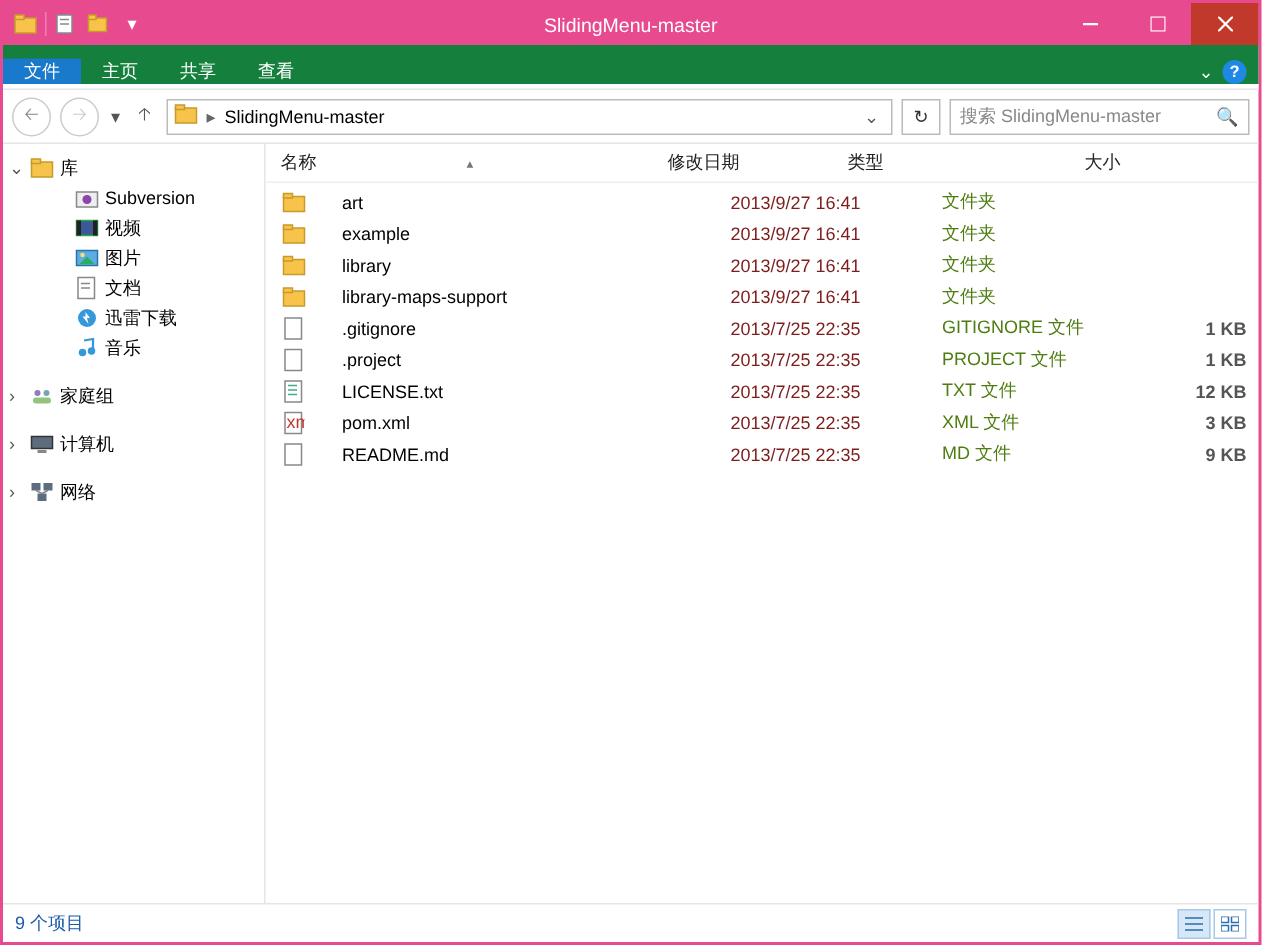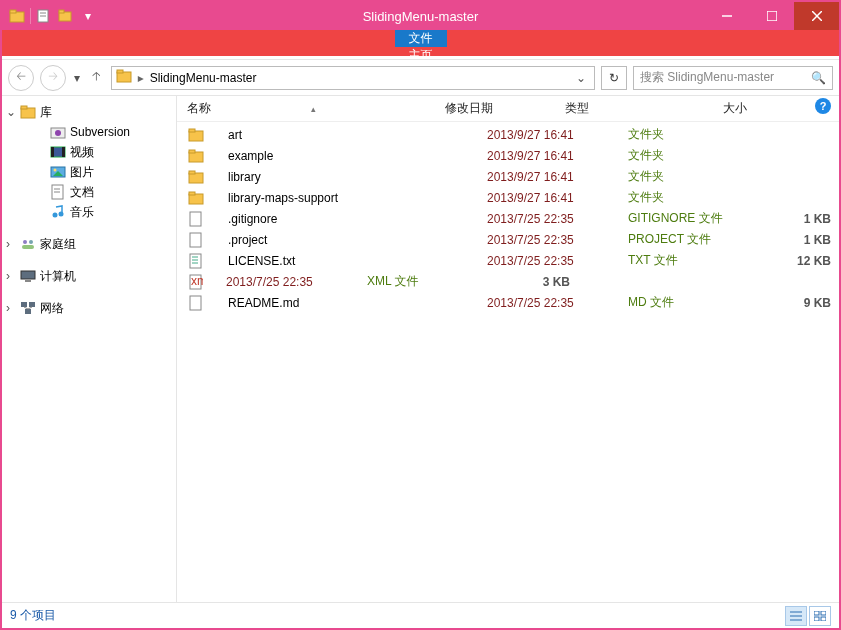--- a/index.html
+++ b/index.html
@@ -6,21 +6,21 @@
   body { background: #fff; }
   .window { width: 841px; height: 630px; border: 2px solid #e84a8f; background: #fff; display: flex; flex-direction: column; position: relative; }
   .titlebar { height: 28px; background: #e84a8f; display: flex; align-items: center; color: #fff; position: relative; }
   .titlebar-icons { display: flex; align-items: center; padding-left: 4px; gap: 0; }
   .tb-icon { width: 22px; height: 22px; display: flex; align-items: center; justify-content: center; }
   .tb-sep { width: 1px; height: 16px; background: rgba(255,255,255,0.3); margin: 0 2px; }
   .titlebar-title { position: absolute; left: 0; right: 0; text-align: center; font-size: 13px; pointer-events: none; }
   .win-controls { margin-left: auto; display: flex; height: 100%; }
   .win-btn { width: 45px; display: flex; align-items: center; justify-content: center; }
   .win-btn.close { background: #c0392b; }
-  .ribbon-tabs { height: 26px; display: flex; align-items: center; background: #ef4444; flex-direction: column; }
+  .ribbon-tabs { height: 26px; display: flex; align-items: flex-end; background: #15803d; }
   .rtab { padding: 0 14px; display: flex; align-items: center; color: #fff; cursor: pointer; font-size: 12px; }
   .rtab.active { background: #1979ca; }
   .ribbon-right { margin-left: auto; display: flex; align-items: center; padding-right: 8px; gap: 6px; }
   .ribbon-body { height: 4px; background: #fff; border-bottom: 1px solid #e5e5e5; }
   .addrbar { height: 36px; display: flex; align-items: center; padding: 4px 6px; gap: 6px; border-bottom: 1px solid #e5e5e5; }
   .nav-arrow { width: 26px; height: 26px; border: 1px solid #ccc; border-radius: 50%; display: flex; align-items: center; justify-content: center; color: #888; }
   .nav-down { color: #555; padding: 0 2px; }
   .nav-up { color: #555; padding: 0 4px; }
   .addr-input { flex: 1; height: 24px; border: 1px solid #bbb; display: flex; align-items: center; padding: 0 4px; gap: 4px; }
   .addr-input .crumb { color: #000; }
@@ -187,20 +187,29 @@
                 <rect x="1" y="1" width="11" height="14" fill="#fff" stroke="#888"></rect>
                 <line x1="3" y1="5" x2="9" y2="5" stroke="#888"></line>
                 <line x1="3" y1="8" x2="9" y2="8" stroke="#888"></line>
               </svg>
             </span>
             <span>文档</span>
           </div>
           <div class="tree-item child">
             <span class="tree-icon">
               <svg width="16" height="16">
+                <circle cx="8" cy="8" r="6" fill="#3498db"></circle>
+                <polygon points="7,4 10,8 8,8 9,12 5,7 7,7" fill="#fff"></polygon>
+              </svg>
+            </span>
+            <span>迅雷下载</span>
+          </div>
+          <div class="tree-item child">
+            <span class="tree-icon">
+              <svg width="16" height="16">
                 <path d="M6 3 L12 2 L12 10" fill="none" stroke="#3498db" stroke-width="1.5"></path>
                 <circle cx="5" cy="11" r="2.5" fill="#3498db"></circle>
                 <circle cx="11" cy="10" r="2.5" fill="#3498db"></circle>
               </svg>
             </span>
             <span>音乐</span>
           </div>
         </div>
       <div id="tree-groups">
           <div class="tree-item group">
@@ -332,20 +341,21 @@
             <span class="type">TXT 文件</span>
             <span class="size">12 KB</span>
           </div>
           <div class="row">
             <span class="icon">
               <svg width="14" height="16">
                 <rect x="1" y="1" width="11" height="14" fill="#fff" stroke="#888"></rect>
                 <text x="2" y="11" font-size="7" fill="#c0392b">xml</text>
               </svg>
             </span>
+            <span class="name">pom.xml</span>
             <span class="date">2013/7/25 22:35</span>
             <span class="type">XML 文件</span>
             <span class="size">3 KB</span>
           </div>
           <div class="row">
             <span class="icon">
               <svg width="14" height="16">
                 <rect x="1" y="1" width="11" height="14" fill="#fff" stroke="#888"></rect>
               </svg>
             </span>

